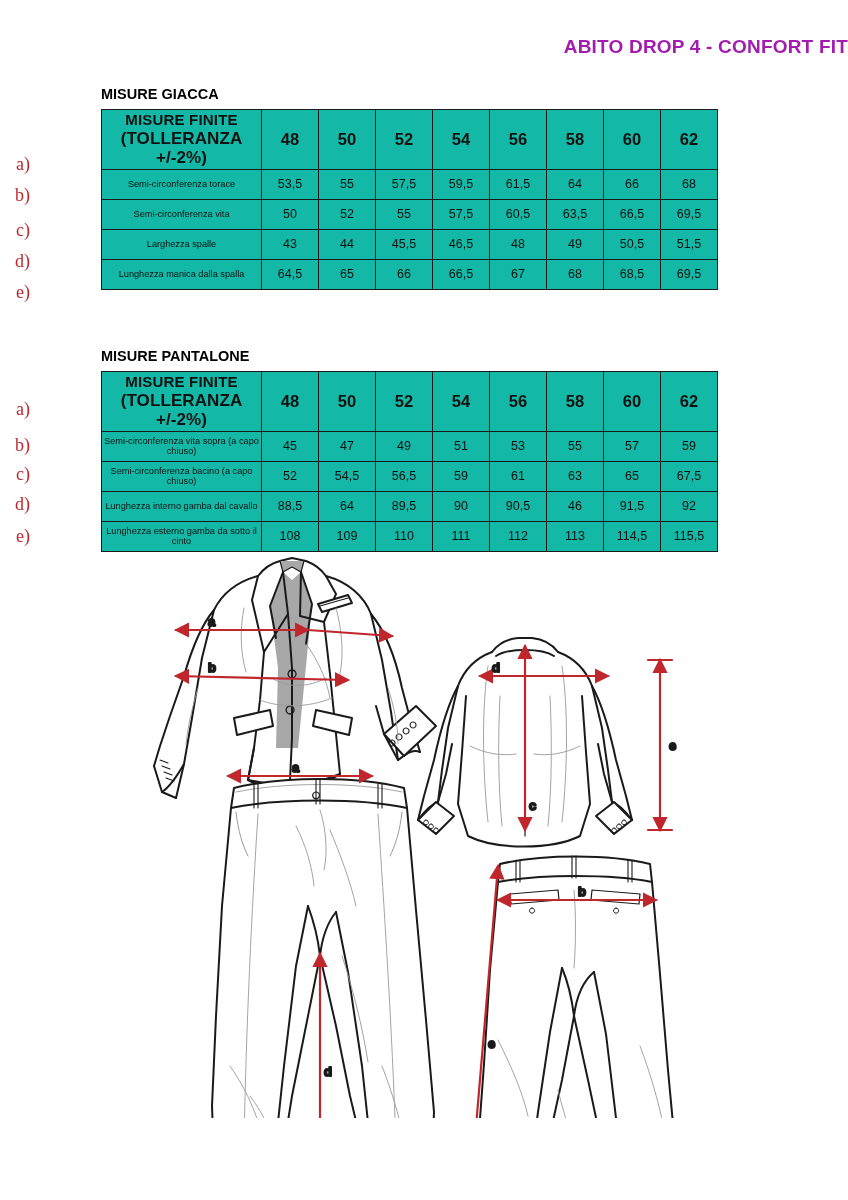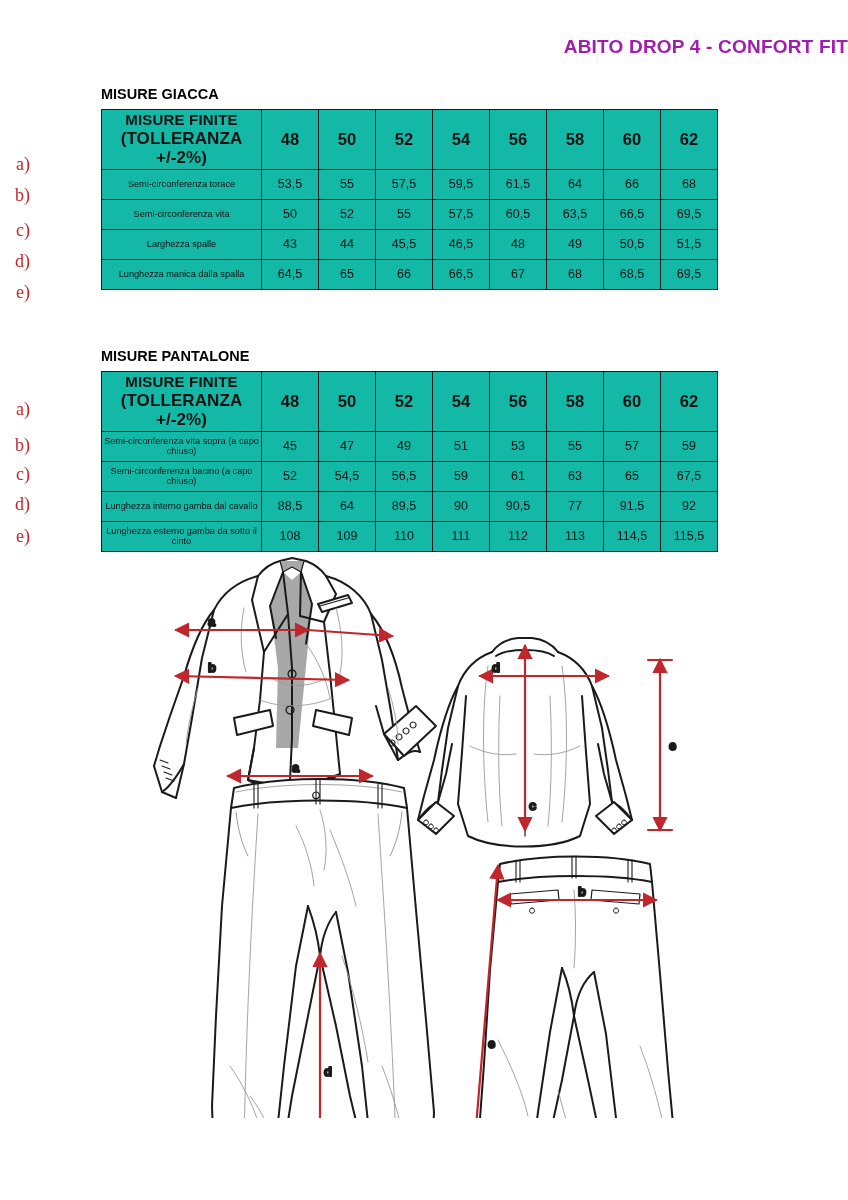--- a/index.html
+++ b/index.html
@@ -269,21 +269,21 @@
           <td class="cell-val">65</td>
           <td class="cell-val">67,5</td>
         </tr>
         <tr class="data-row">
           <td class="row-label">Lunghezza interno gamba dal cavallo</td>
           <td class="cell-val">88,5</td>
           <td class="cell-val">64</td>
           <td class="cell-val">89,5</td>
           <td class="cell-val">90</td>
           <td class="cell-val">90,5</td>
-          <td class="cell-val">77</td>
+          <td class="cell-val">46</td>
           <td class="cell-val">91,5</td>
           <td class="cell-val">92</td>
         </tr>
         <tr class="data-row">
           <td class="row-label">Lunghezza esterno gamba da sotto il cinto</td>
           <td class="cell-val">108</td>
           <td class="cell-val">109</td>
           <td class="cell-val">110</td>
           <td class="cell-val">111</td>
           <td class="cell-val">112</td>

